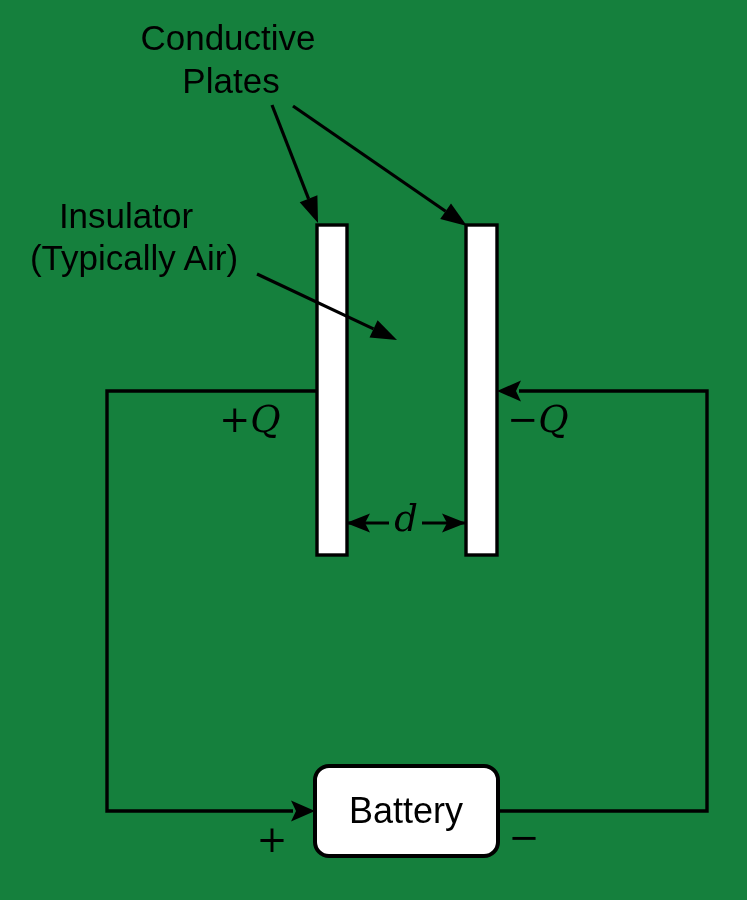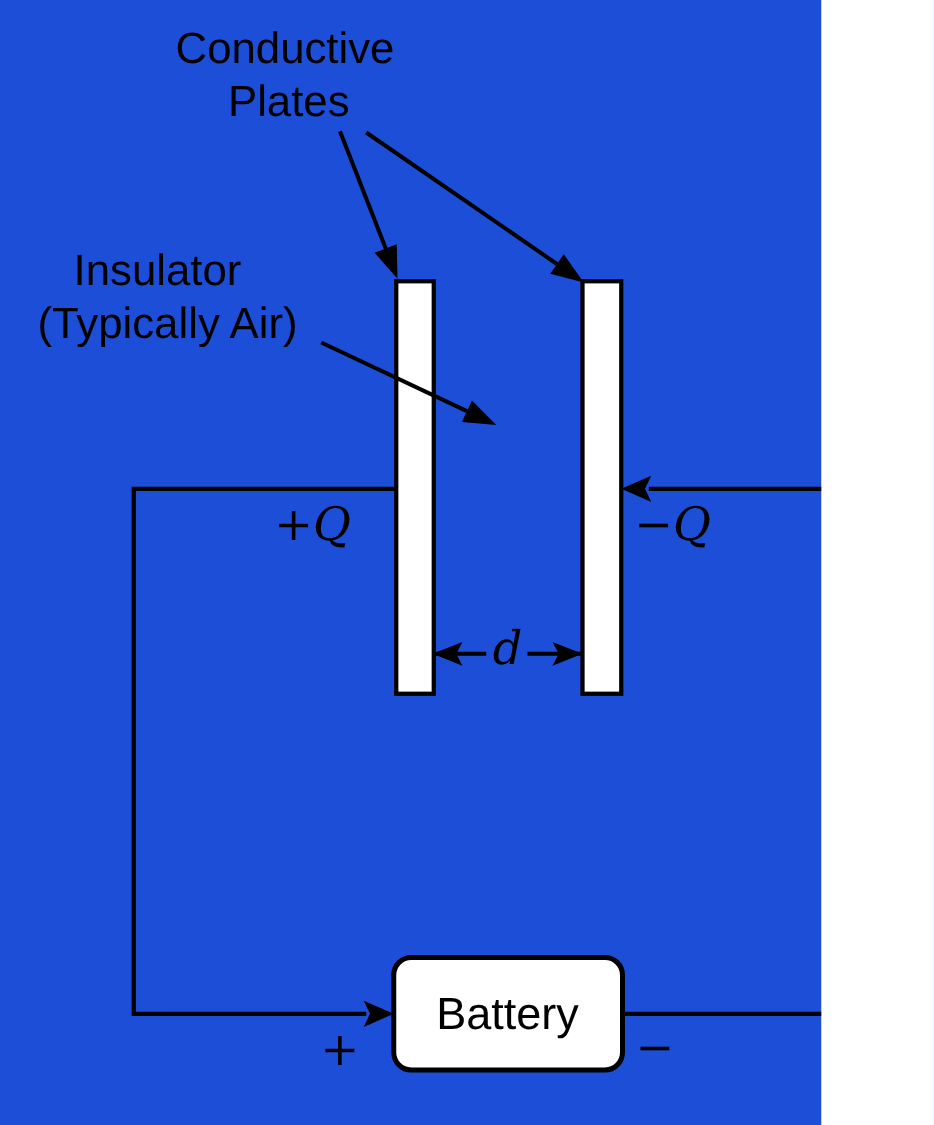--- a/index.html
+++ b/index.html
@@ -2,23 +2,23 @@
 <html><head>
 <meta charset="utf-8">
 <style>
   html, body {
     margin: 0;
     padding: 0;
     background: #ffffff;
   }
   .stage {
     position: relative;
-    width: 657px;
+    width: 747px;
     height: 900px;
-    background: #1d4ed8;
+    background: #15803d;
     overflow: hidden;
   }
   svg { display: block; }
   .wire {
     fill: none;
     stroke: #000000;
     stroke-width: 3.4;
   }
   .plate {
     fill: #ffffff;

